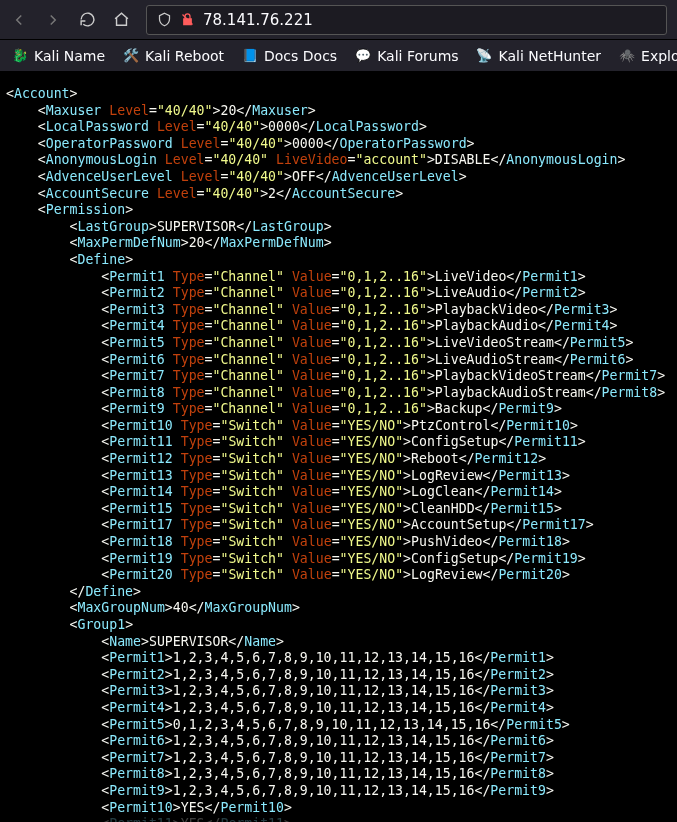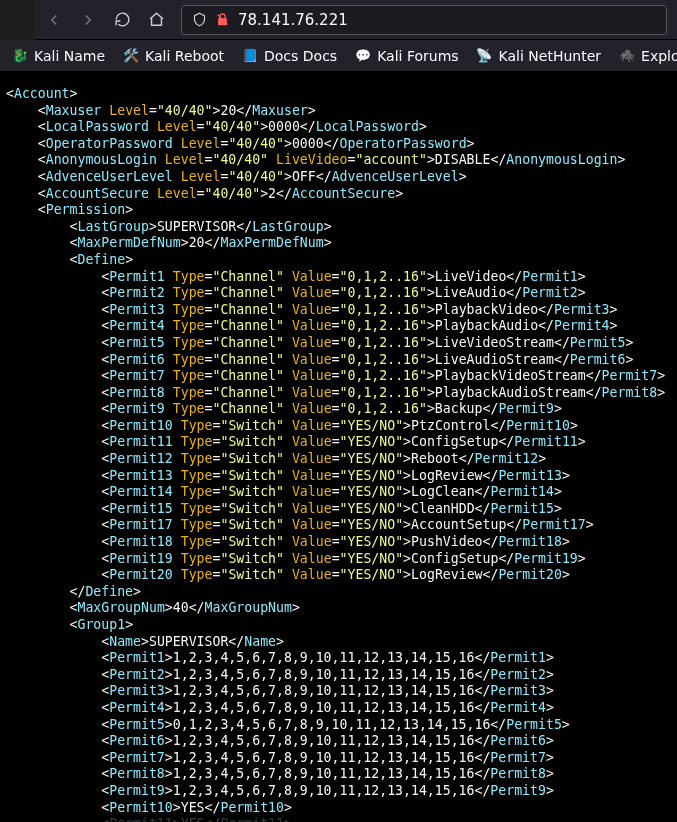--- a/index.html
+++ b/index.html
@@ -12,21 +12,20 @@
     overflow: hidden;
   }
   .toolbar {
     background: #23222b;
     height: 40px;
     display: flex;
     align-items: center;
     gap: 16px;
     padding: 0 10px;
     border-bottom: 1px solid #000;
-    margin-left: 35px;
   }
   .nav-icon {
     width: 18px;
     height: 18px;
     display: flex;
     align-items: center;
     justify-content: center;
     color: #ccc;
     cursor: pointer;
   }
@@ -76,21 +75,21 @@
   .content {
     background: #000;
     padding: 14px 6px;
     font-family: "DejaVu Sans Mono","Liberation Mono",monospace;
     font-size: 13.2px;
     line-height: 16.6px;
     white-space: pre;
     overflow: hidden;
   }
   .t  { color:#8be9fd; } 
-  .a  { color:#eab308; } 
+  .a  { color:#c2410c; } 
   .s  { color:#f1fa8c; } 
   .p  { color:#f8f8f2; } 
   .cut{ opacity:0.25; }
   svg { display:block; }
 </style>
 </head>
 <body>
 
 <div class="toolbar">
   <div class="nav-icon disabled">

